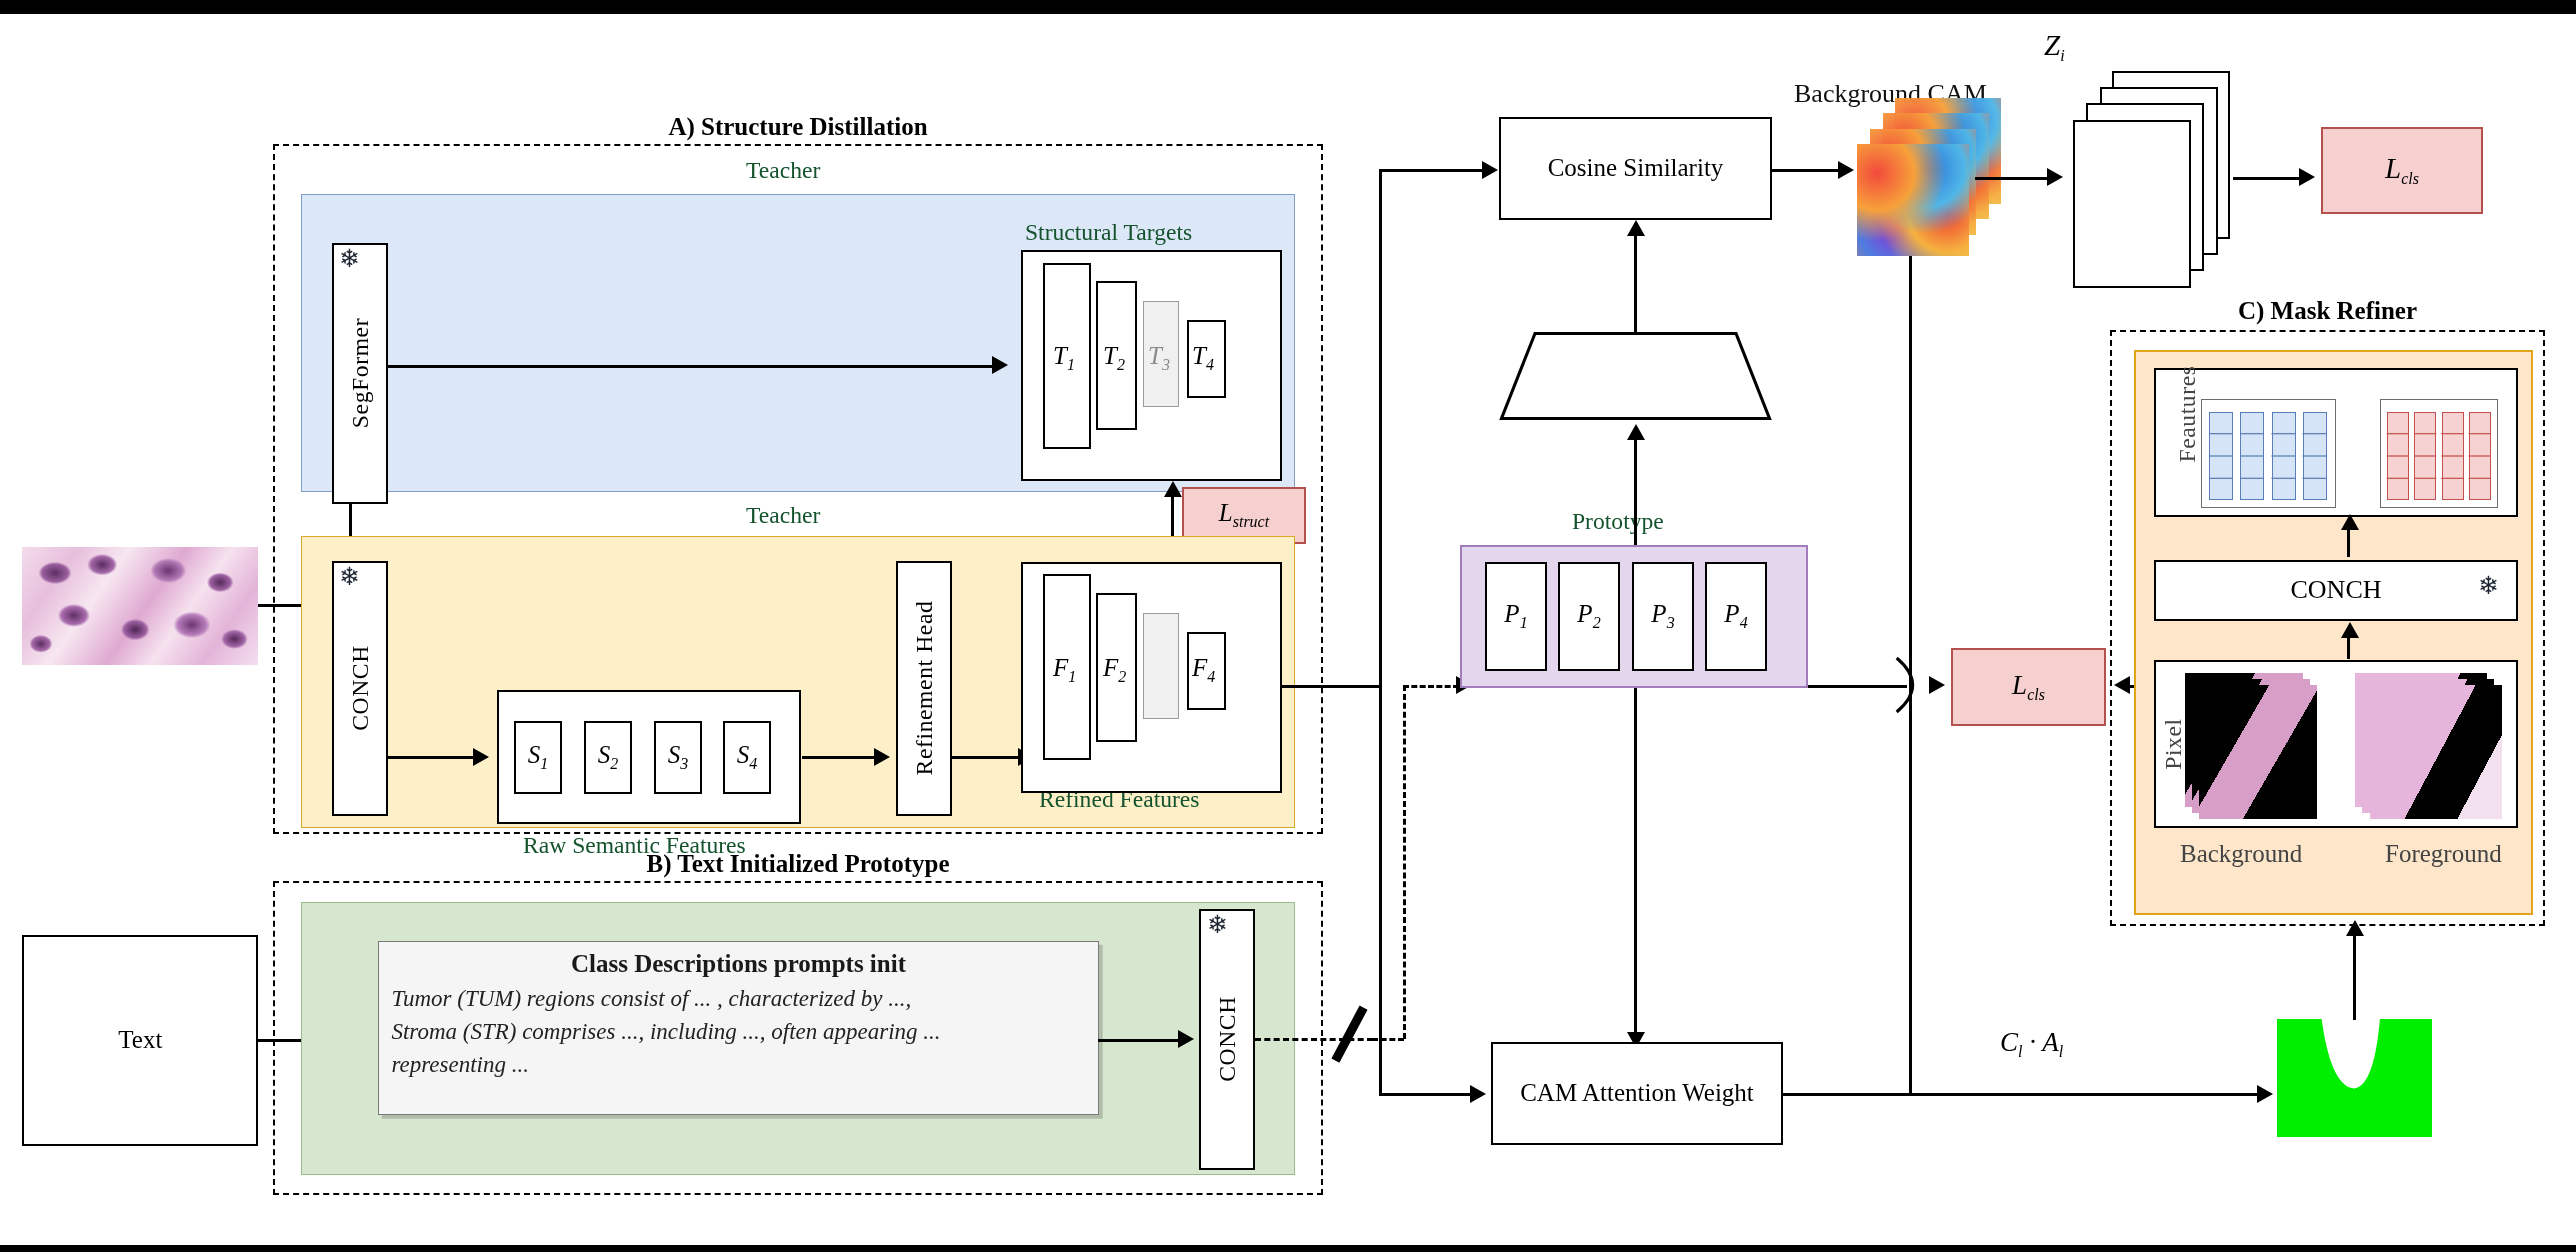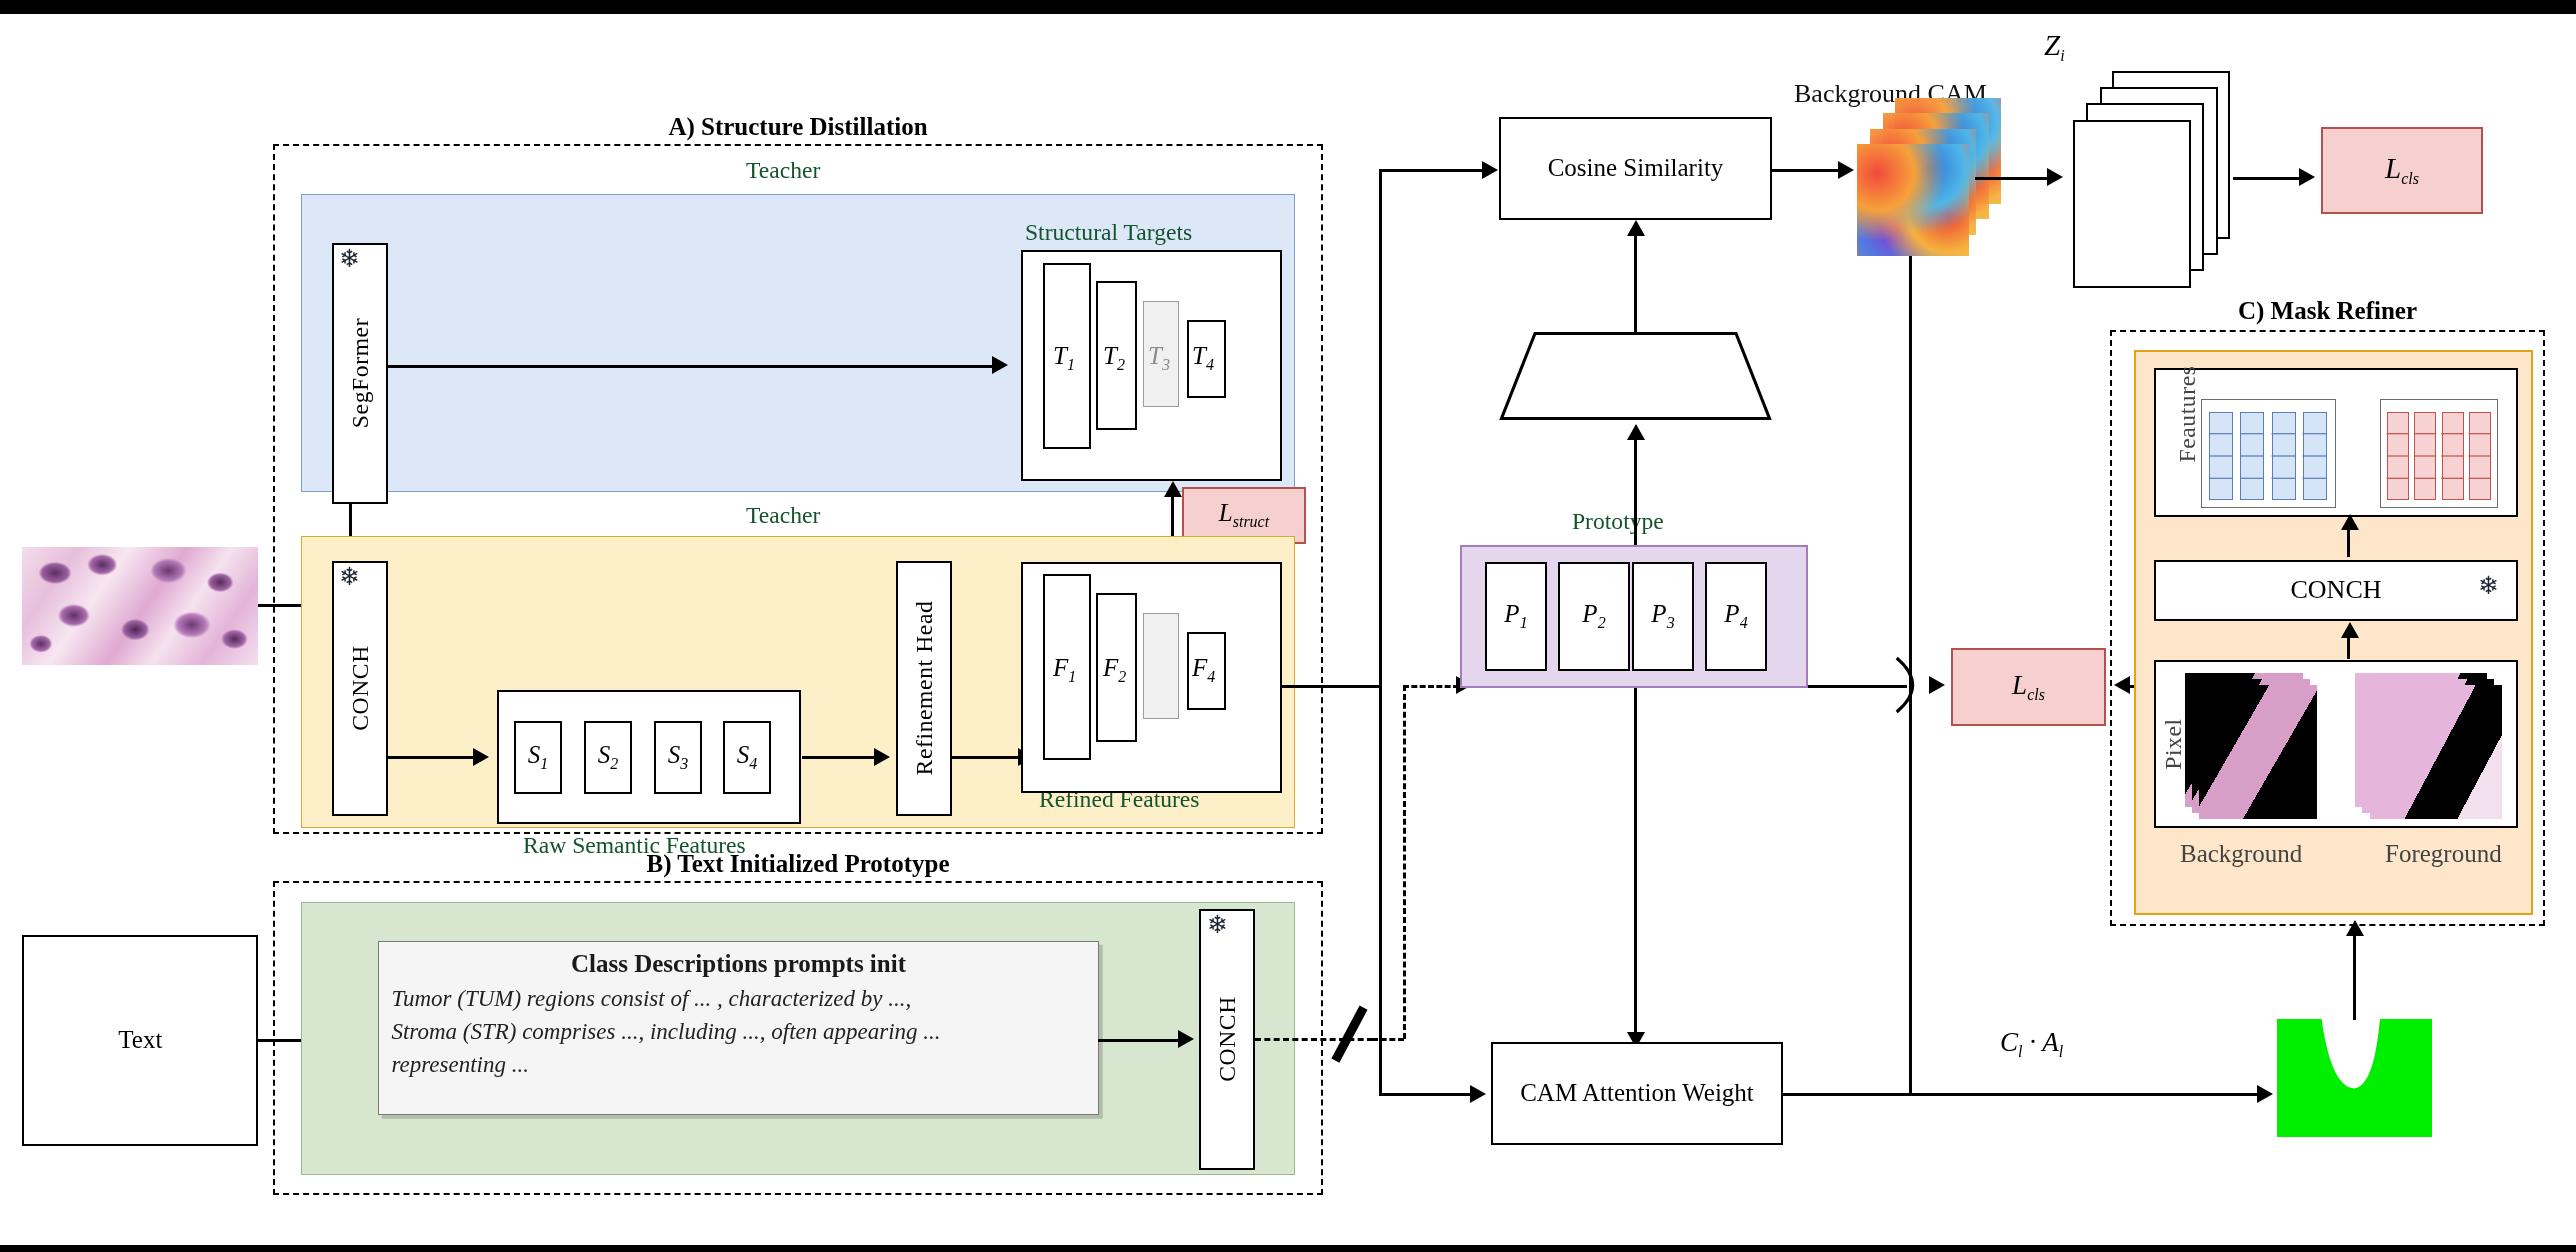--- a/index.html
+++ b/index.html
@@ -233,21 +233,21 @@
   <div class="arrow-u" style="left:1627px;top:206px;"></div>
 
   <div class="cap" style="left:1572px;top:494px;">Prototype</div>
   <div class="v-line" style="left:1634px;top:418px;height:118px;"></div>
   <div class="arrow-u" style="left:1627px;top:410px;"></div>
 
   <div class="tile r-proto" style="left:1460px;top:531px;width:348px;height:143px;"></div>
   <div class="box" style="left:1485px;top:548px;width:62px;height:109px;">
     <span class="math">P<span class="sub">1</span></span>
     </div>
-  <div class="box" style="left:1558px;top:548px;width:72px;height:109px;">
+  <div class="box" style="left:1558px;top:548px;width:62px;height:109px;">
     <span class="math">P<span class="sub">2</span></span>
     </div>
   <div class="box" style="left:1632px;top:548px;width:62px;height:109px;">
     <span class="math">P<span class="sub">3</span></span>
     </div>
   <div class="box" style="left:1705px;top:548px;width:62px;height:109px;">
     <span class="math">P<span class="sub">4</span></span>
     </div>
 
   <div class="v-line" style="left:1634px;top:674px;height:348px;"></div>

